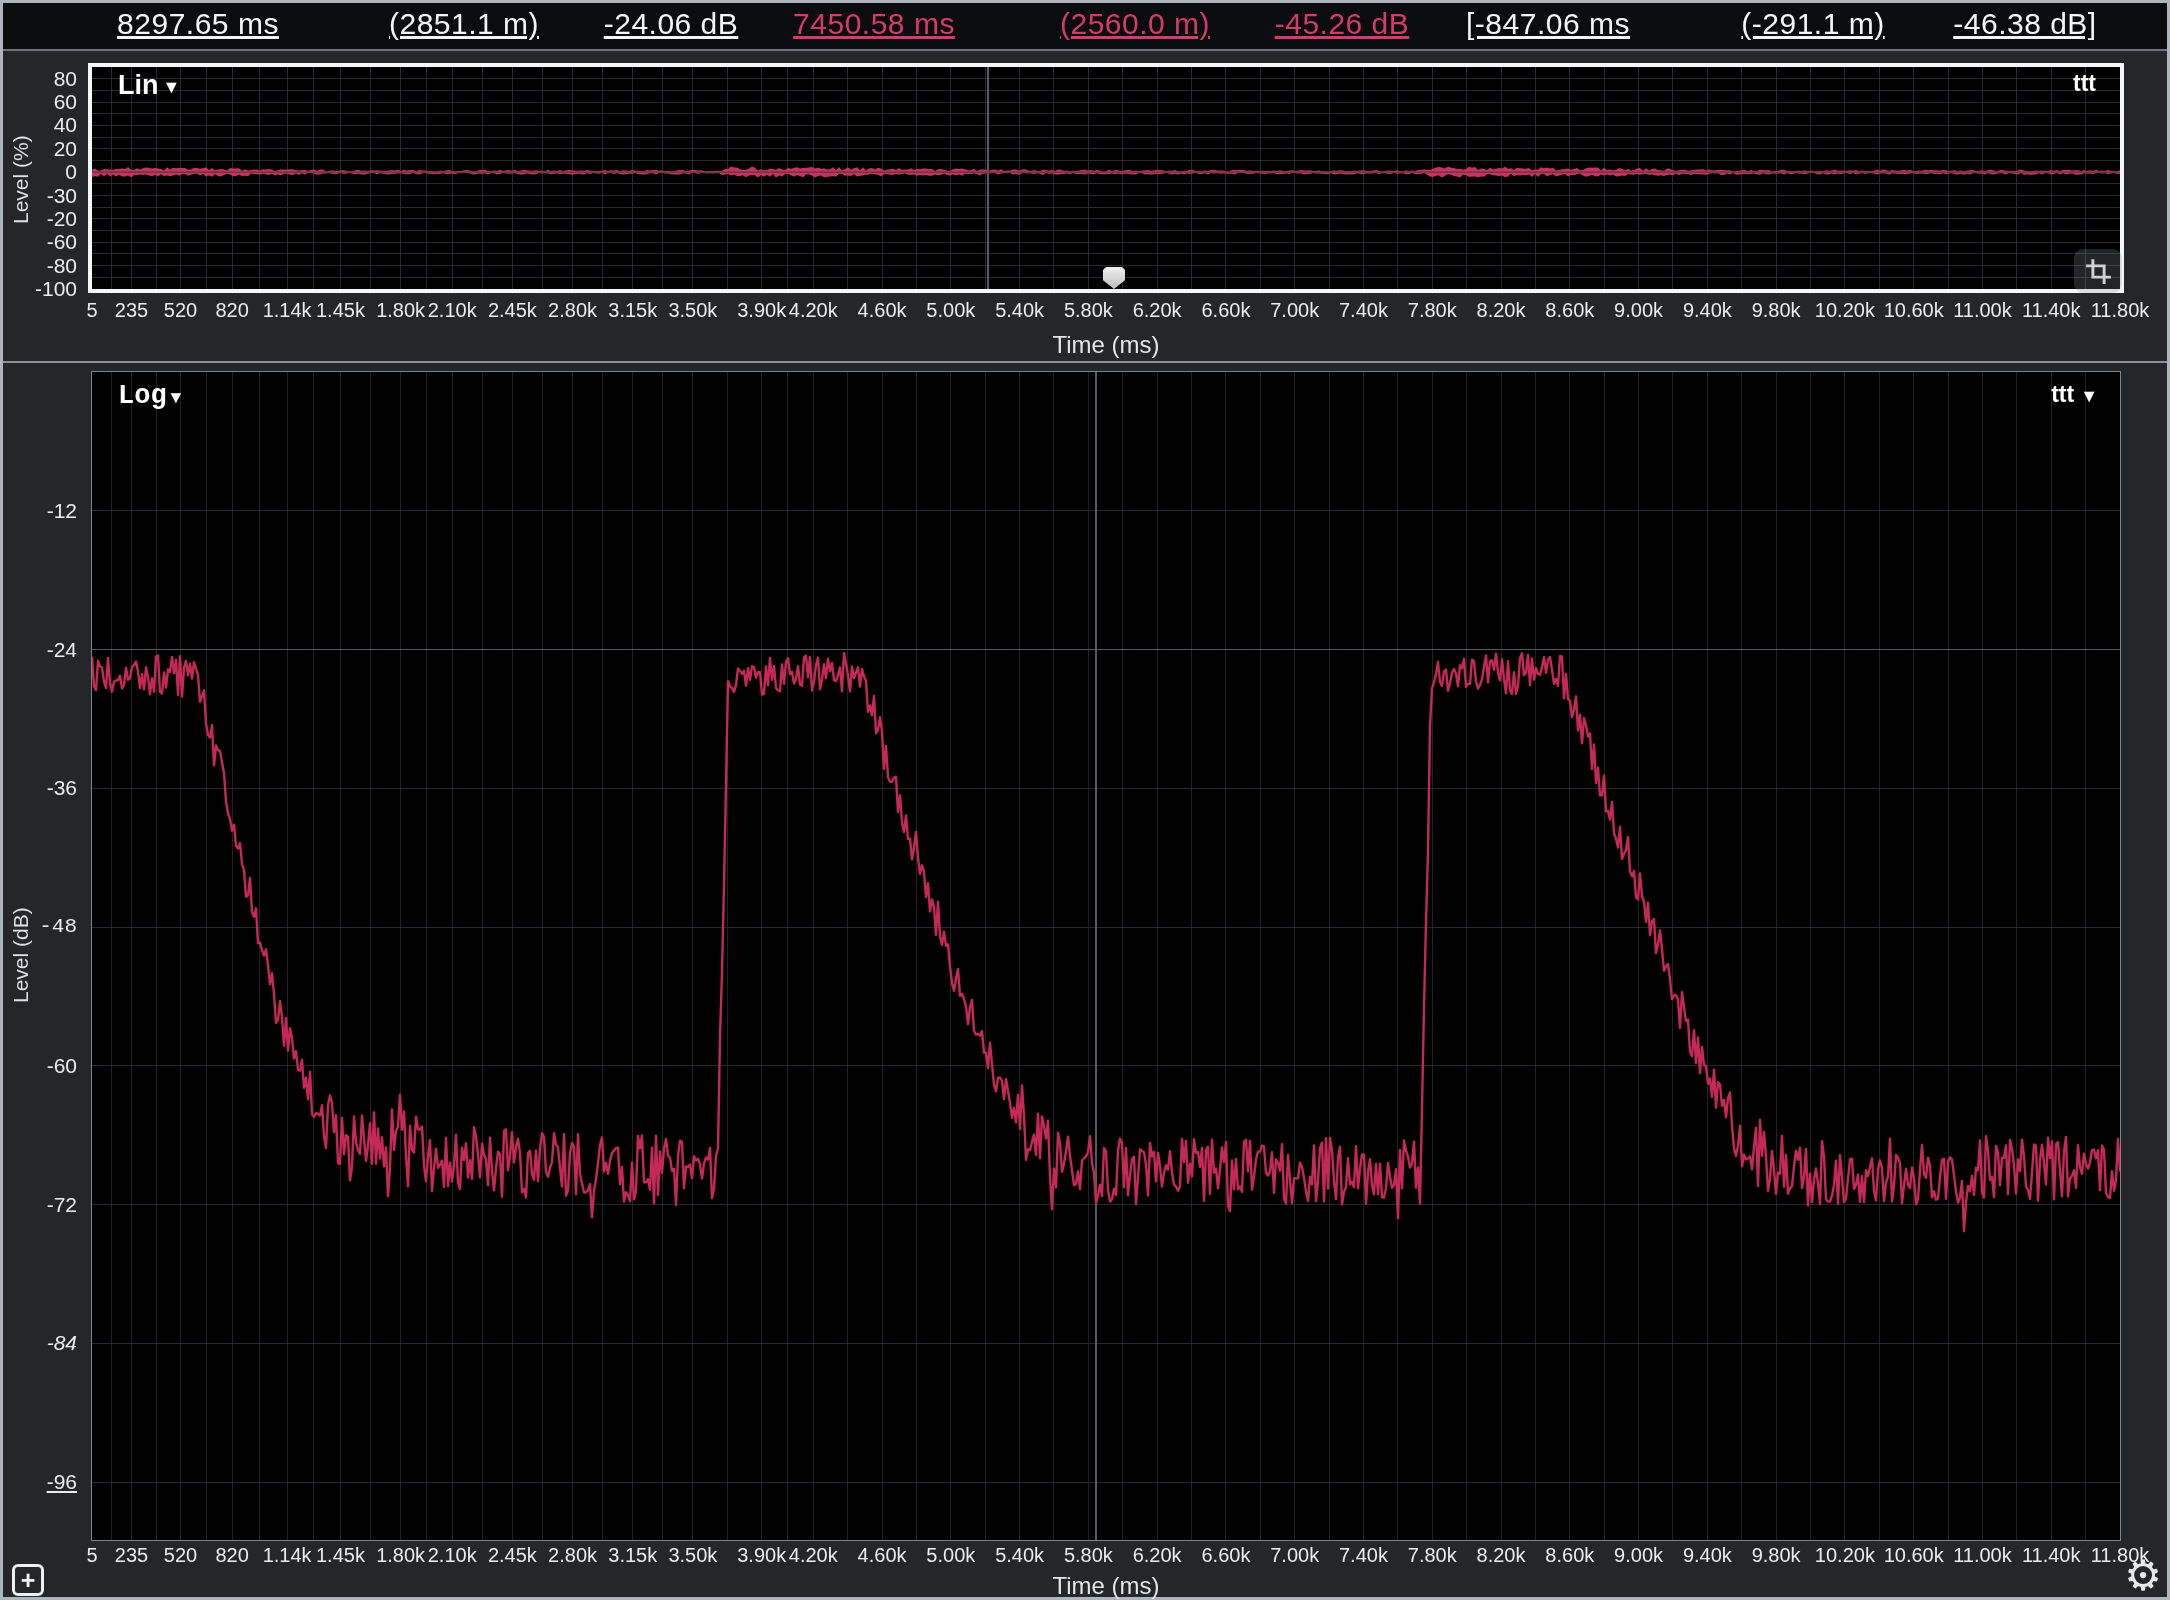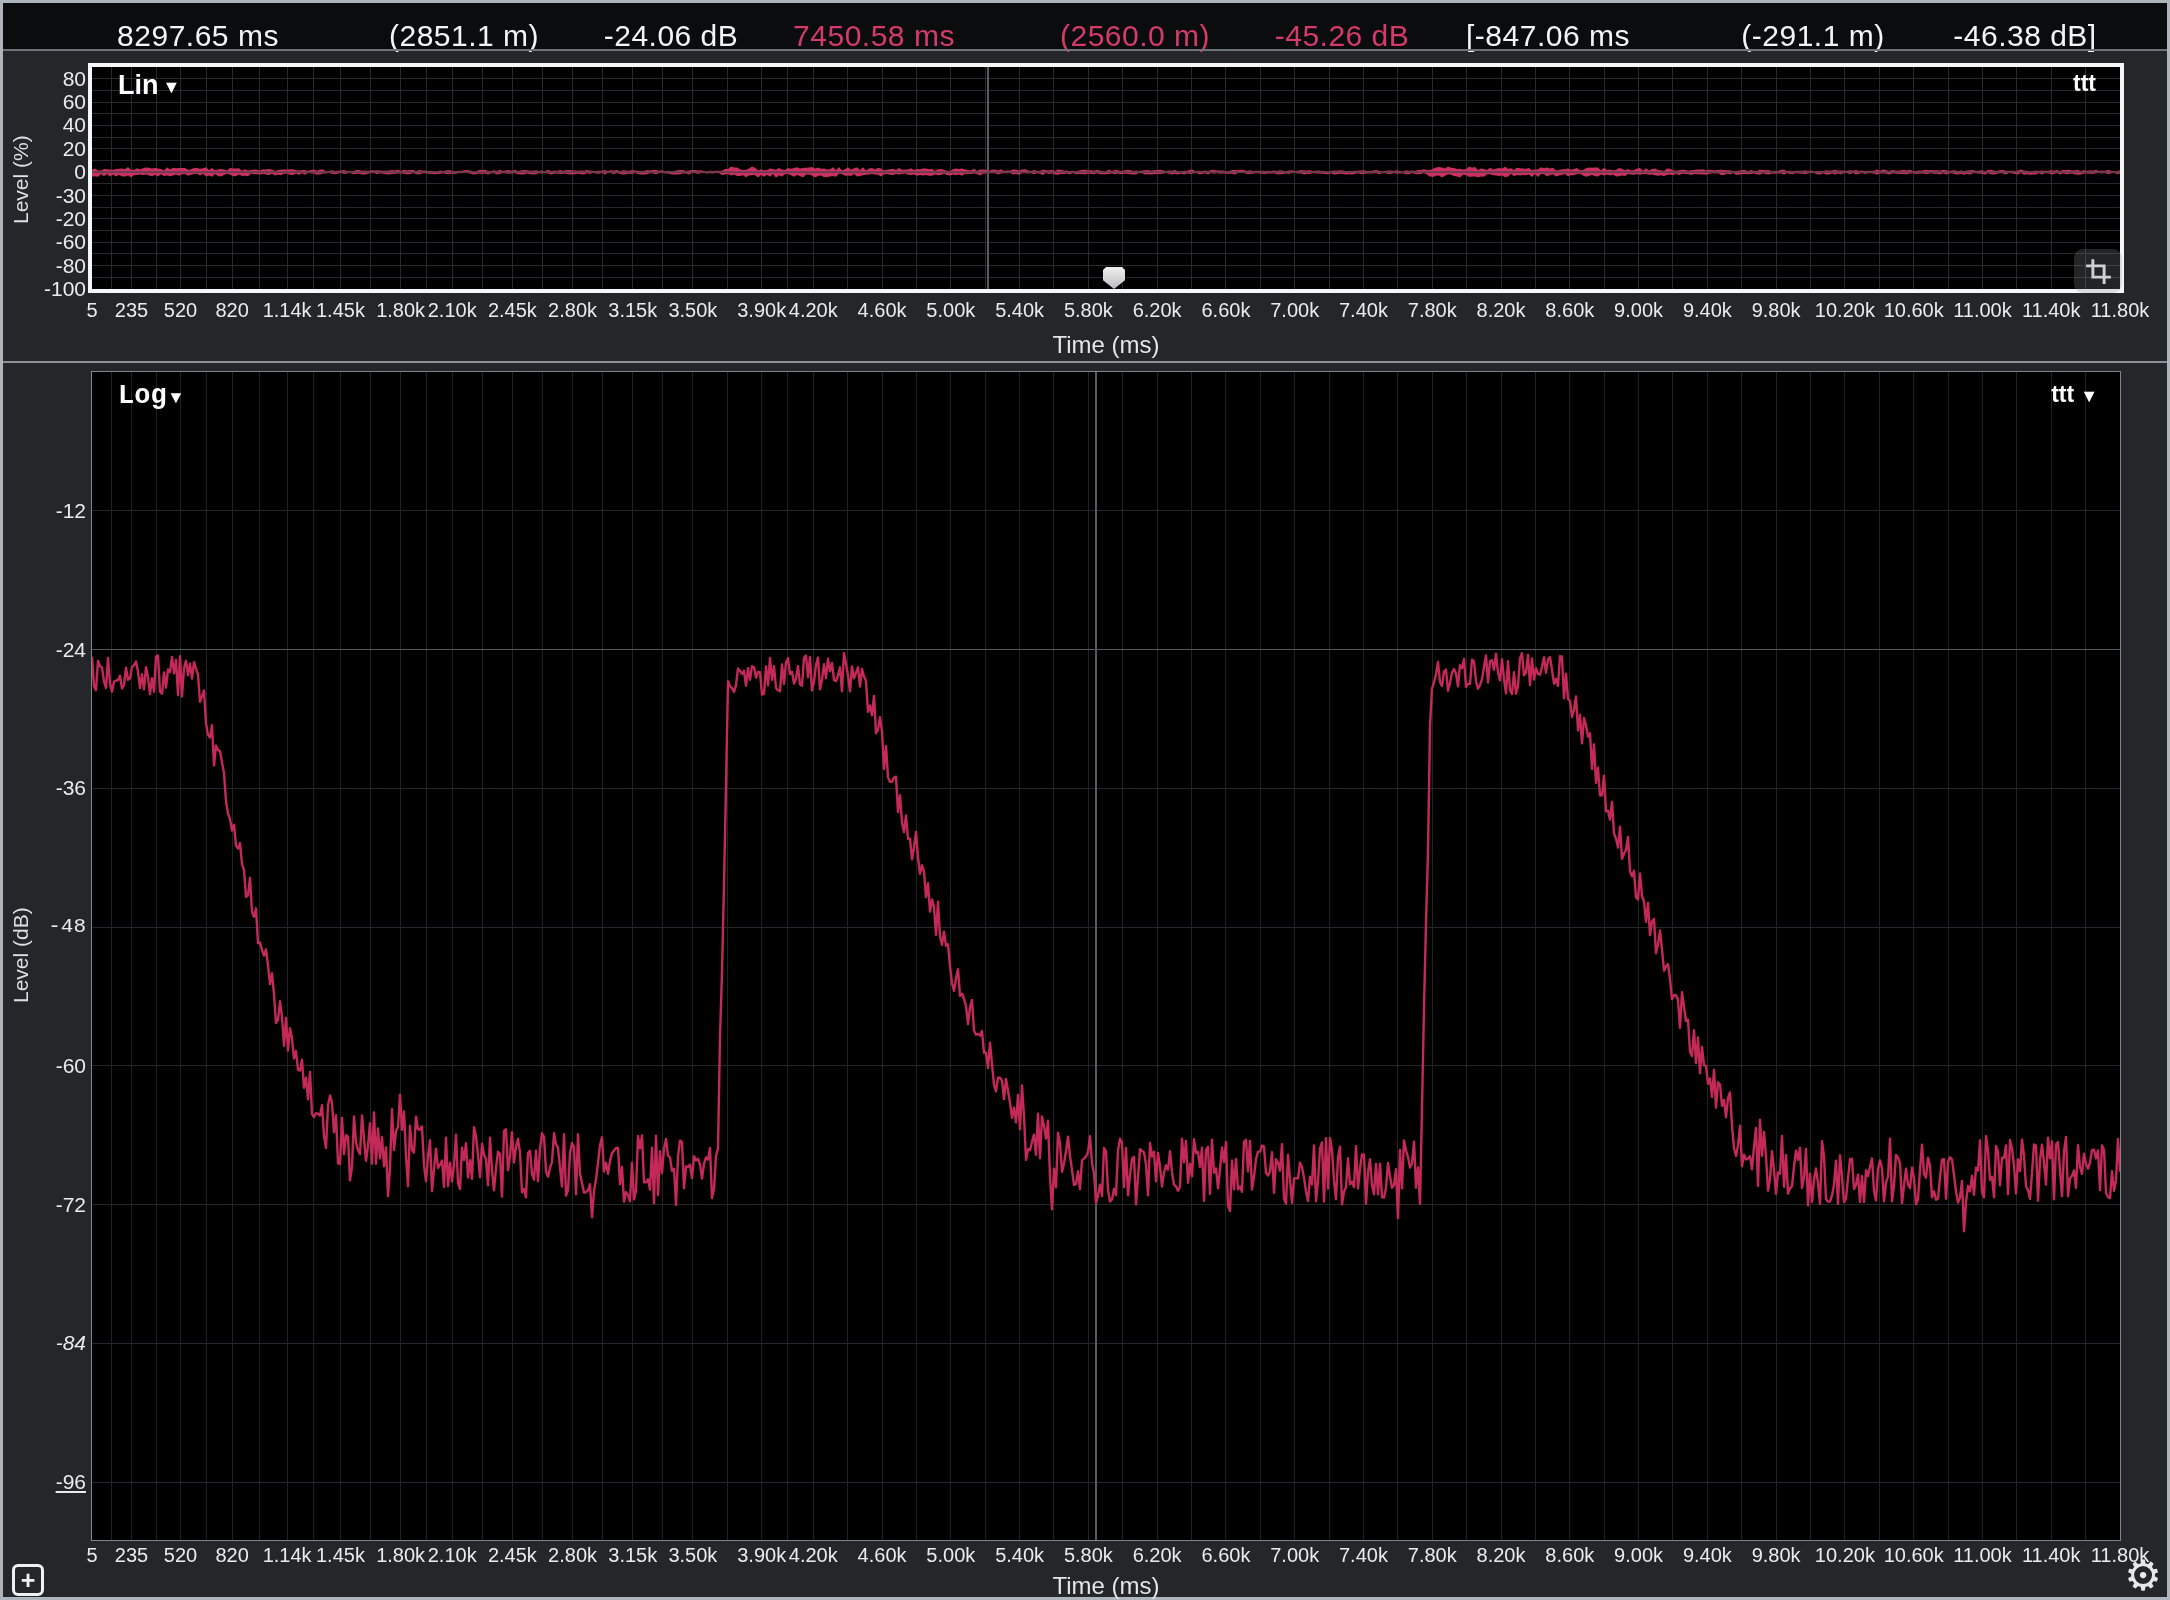--- a/index.html
+++ b/index.html
@@ -5,41 +5,41 @@
   html,body{margin:0;padding:0;background:#17181a;}
   #win{
     position:relative;width:2170px;height:1600px;overflow:hidden;
     background:#242629;
     box-shadow:inset 0 0 0 3px #aeb4bb;
     font-family:"Liberation Sans", sans-serif;
     -webkit-font-smoothing:antialiased;
   }
   
   #header{position:absolute;left:3px;top:3px;right:3px;height:46px;background:#0b0c0e;}
-  .hval{position:absolute;top:16px;transform:translateX(-50%);white-space:nowrap;
-        font-size:30px;color:#f3f4f6;letter-spacing:.5px;}
+  .hval{position:absolute;top:4px;transform:translateX(-50%);white-space:nowrap;
+        font-size:30px;color:#f3f4f6;letter-spacing:.5px;text-decoration:underline;}
   .hval.pink{color:#d43a6a;}
   #header-divider{position:absolute;left:3px;right:3px;top:49px;height:2px;background:#6d737b;}
   
   #ov-frame{position:absolute;left:88px;top:63px;width:2028px;height:222px;
             border:4px solid #f4f6f8;background:#000;}
   #ov-svg{position:absolute;left:0;top:0;}
   .mode-btn{position:absolute;display:flex;align-items:center;gap:4px;cursor:default;z-index:5;}
   .mode-txt{font-size:27px;font-weight:700;color:#fff;}
   .dd-arrow{font-size:18px;color:#fff;padding-top:3px;}
   .legend-txt{font-size:23px;font-weight:700;color:#fff;}
   #lin-btn{left:118px;top:70px;}
   #ov-legend{position:absolute;right:74px;top:70px;z-index:5;display:flex;align-items:center;gap:6px;}
   #time-marker{position:absolute;left:1103px;top:267px;width:22px;height:22px;z-index:6;
       background:linear-gradient(180deg,#f0f0f0,#bdbdbf);
       clip-path:polygon(50% 100%,0% 60%,0% 14%,14% 0%,86% 0%,100% 14%,100% 60%);}
   #crop-btn{position:absolute;left:2074px;top:249px;width:48px;height:44px;border-radius:9px;
       background:rgba(138,144,151,.25);z-index:6;display:flex;align-items:center;justify-content:center;}
   
-  .ytick{position:absolute;left:10px;width:76px;text-align:right;font-size:21px;color:#e9ebee;line-height:24px;}
+  .ytick{position:absolute;left:1px;width:76px;text-align:right;font-size:21px;color:#e9ebee;line-height:24px;}
   .vaxis-title{position:absolute;left:4px;width:34px;display:flex;align-items:center;justify-content:center;
       writing-mode:vertical-rl;transform:rotate(180deg);font-size:21px;color:#dcdfe3;}
   .xticks{position:absolute;left:0;width:2170px;height:26px;}
   .xtick{position:absolute;top:0;transform:translateX(-50%);font-size:20px;color:#e9ebee;white-space:nowrap;}
   .xaxis-title{position:absolute;left:92px;width:2028px;text-align:center;font-size:24px;color:#e3e6e9;}
   #ov-yticks{position:absolute;left:0;top:67px;width:80px;height:222px;}
   #ov-ylabel{top:90px;height:180px;}
   #ov-xticks{top:299px;}
   #ov-xtitle{top:331px;}
   

